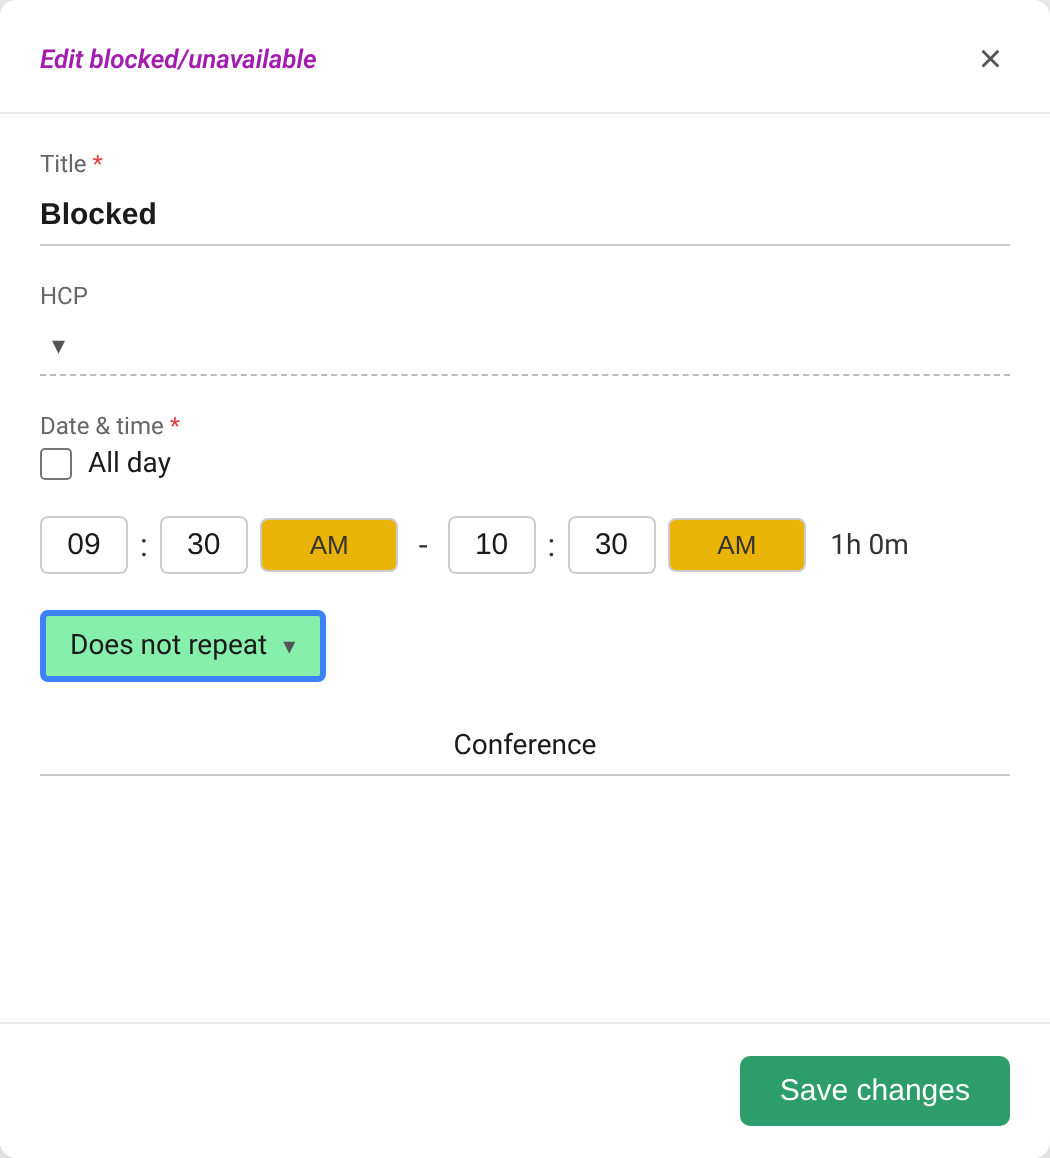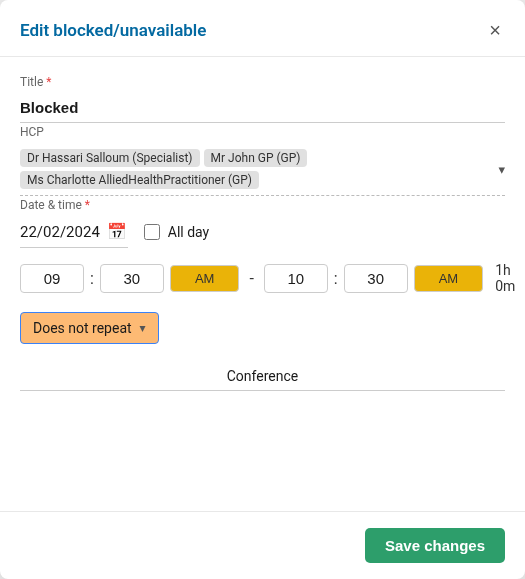--- a/index.html
+++ b/index.html
@@ -22,40 +22,41 @@
       overflow: hidden;
     }
     .dialog-header {
       display: flex;
       align-items: center;
       justify-content: space-between;
       padding: 18px 20px 14px 20px;
       border-bottom: 1px solid #e8e8e8;
     }
     .dialog-title {
-      font-size: 17px;
+      font-size: 13px;
       font-weight: 600;
-      color: #0369a1;
+      color: #a21caf;
+      font-style: italic;
     }
     .close-btn {
       background: none;
       border: none;
       cursor: pointer;
       font-size: 20px;
       color: #555;
       line-height: 1;
       padding: 2px 4px;
     }
     .dialog-body {
       flex: 1;
       padding: 18px 20px 0 20px;
       overflow-y: auto;
     }
     .field-group {
-      margin-bottom: 2px;
+      margin-bottom: 18px;
     }
     .field-label {
       font-size: 12px;
       color: #666;
       margin-bottom: 4px;
     }
     .field-label .required {
       color: #e53e3e;
     }
     .field-input {
@@ -134,21 +135,21 @@
       color: #1a1a1a;
     }
     
     .time-row {
       display: flex;
       align-items: center;
       gap: 6px;
       margin-bottom: 18px;
     }
     .time-input {
-      width: 64px;
+      width: 44px;
       text-align: center;
       border: 1px solid #ccc;
       border-radius: 4px;
       padding: 5px 4px;
       font-size: 15px;
       color: #1a1a1a;
       outline: none;
     }
     .time-colon {
       font-size: 16px;
@@ -171,27 +172,27 @@
     .duration-label {
       font-size: 14px;
       color: #333;
       margin-left: 6px;
     }
     
     .repeat-dropdown {
       display: inline-flex;
       align-items: center;
       gap: 8px;
-      border: 1px solid #3b82f6;
+      border: 3px solid #3b82f6;
       border-radius: 4px;
       padding: 7px 12px;
       font-size: 14px;
       color: #1a1a1a;
       cursor: pointer;
-      background: #fdba74;
+      background: #86efac;
       margin-bottom: 18px;
     }
     .repeat-arrow {
       font-size: 12px;
       color: #555;
     }
     
     .desc-label {
       font-size: 12px;
       color: #666;
@@ -223,21 +224,21 @@
       padding: 8px 14px;
       border-radius: 4px;
     }
     .save-btn {
       background: #2d9e6b;
       color: #fff;
       border: none;
       border-radius: 5px;
       padding: 9px 20px;
       font-size: 15px;
-      font-weight: 700;
+      font-weight: 400;
       cursor: pointer;
     }
   </style>
 </head>
 <body>
 
 <div class="dialog">
 
   <div class="dialog-header">
     <span class="dialog-title">Edit blocked/unavailable</span>
@@ -251,39 +252,30 @@
       <div class="field-label">
         <span>Title</span><span class="required"> *</span>
       </div>
       <input class="field-input" type="text" value="Blocked" style="">
     </div>
 
     
     <div class="field-group">
       <div class="field-label">HCP</div>
       <div class="hcp-container">
-        <div class="hcp-tags">
-          <span class="hcp-tag">Dr Hassari Salloum (Specialist)</span>
-          <span class="hcp-tag">Mr John GP (GP)</span>
-          <span class="hcp-tag">Ms Charlotte AlliedHealthPractitioner (GP)</span>
-        </div>
         <span class="hcp-dropdown-arrow">▾</span>
       </div>
     </div>
 
     
     <div class="field-group">
       <div class="field-label">
         <span>Date &amp; time</span><span class="required"> *</span>
       </div>
       <div class="date-row">
-        <div class="date-input-wrap">
-          <span class="date-text">22/02/2024</span>
-          <span class="calendar-icon">📅</span>
-        </div>
         <div class="allday-row">
           <input type="checkbox" class="allday-checkbox" style="">
           <span class="allday-label">All day</span>
         </div>
       </div>
     </div>
 
     
     <div class="time-row">
       <input class="time-input" type="text" value="09" style="">

